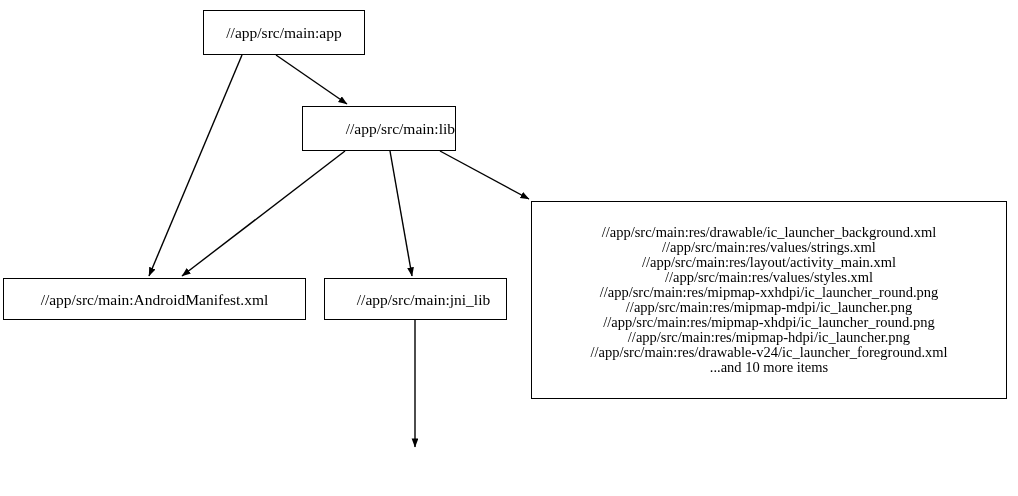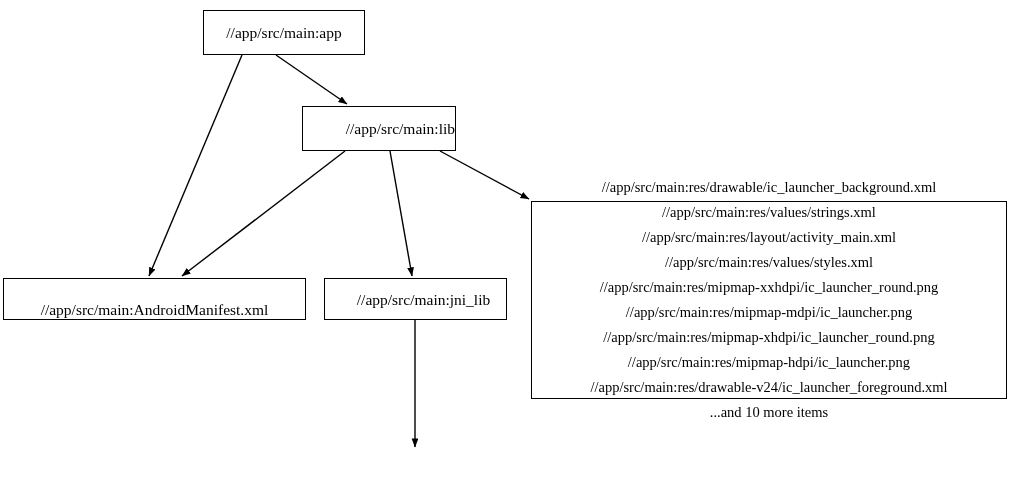--- a/index.html
+++ b/index.html
@@ -42,21 +42,21 @@
     font-size: 15.5px;
     line-height: 19px;
     white-space: pre;
   }
   .node-label {
     display: block;
     white-space: pre;
   }
   .node-multiline {
     font-size: 14.5px;
-    line-height: 25px;
+    line-height: 15px;
     padding: 4px 6px;
   }
 </style>
 </head>
 <body>
 
 <div id="graph-canvas">
 
   <svg class="edge-layer" width="1018" height="496" viewBox="0 0 1018 496" xmlns="http://www.w3.org/2000/svg">
     <defs>
@@ -79,21 +79,21 @@
   </svg>
 
   <div class="node" style="left:203px; top:5px; width:162px; height:45px;">
     <span class="node-label">//app/src/main:app</span>
   </div>
 
   <div class="node" style="left:302px; top:101px; width:154px; height:45px;justify-content:flex-end;">
     <span class="node-label">//app/src/main:lib</span>
   </div>
 
-  <div class="node" style="left:3px; top:273px; width:303px; height:42px;align-items:flex-end;">
+  <div class="node" style="left:3px; top:273px; width:303px; height:42px;">
     <span class="node-label">//app/src/main:AndroidManifest.xml</span>
   </div>
 
   <div class="node" style="left:324px; top:273px; width:183px; height:42px;padding-left:16px;">
     <span class="node-label">//app/src/main:jni_lib</span>
   </div>
 
 
   <div class="node node-multiline" style="left:531px; top:196px; width:476px; height:198px;">
     <span class="node-label">//app/src/main:res/drawable/ic_launcher_background.xml

